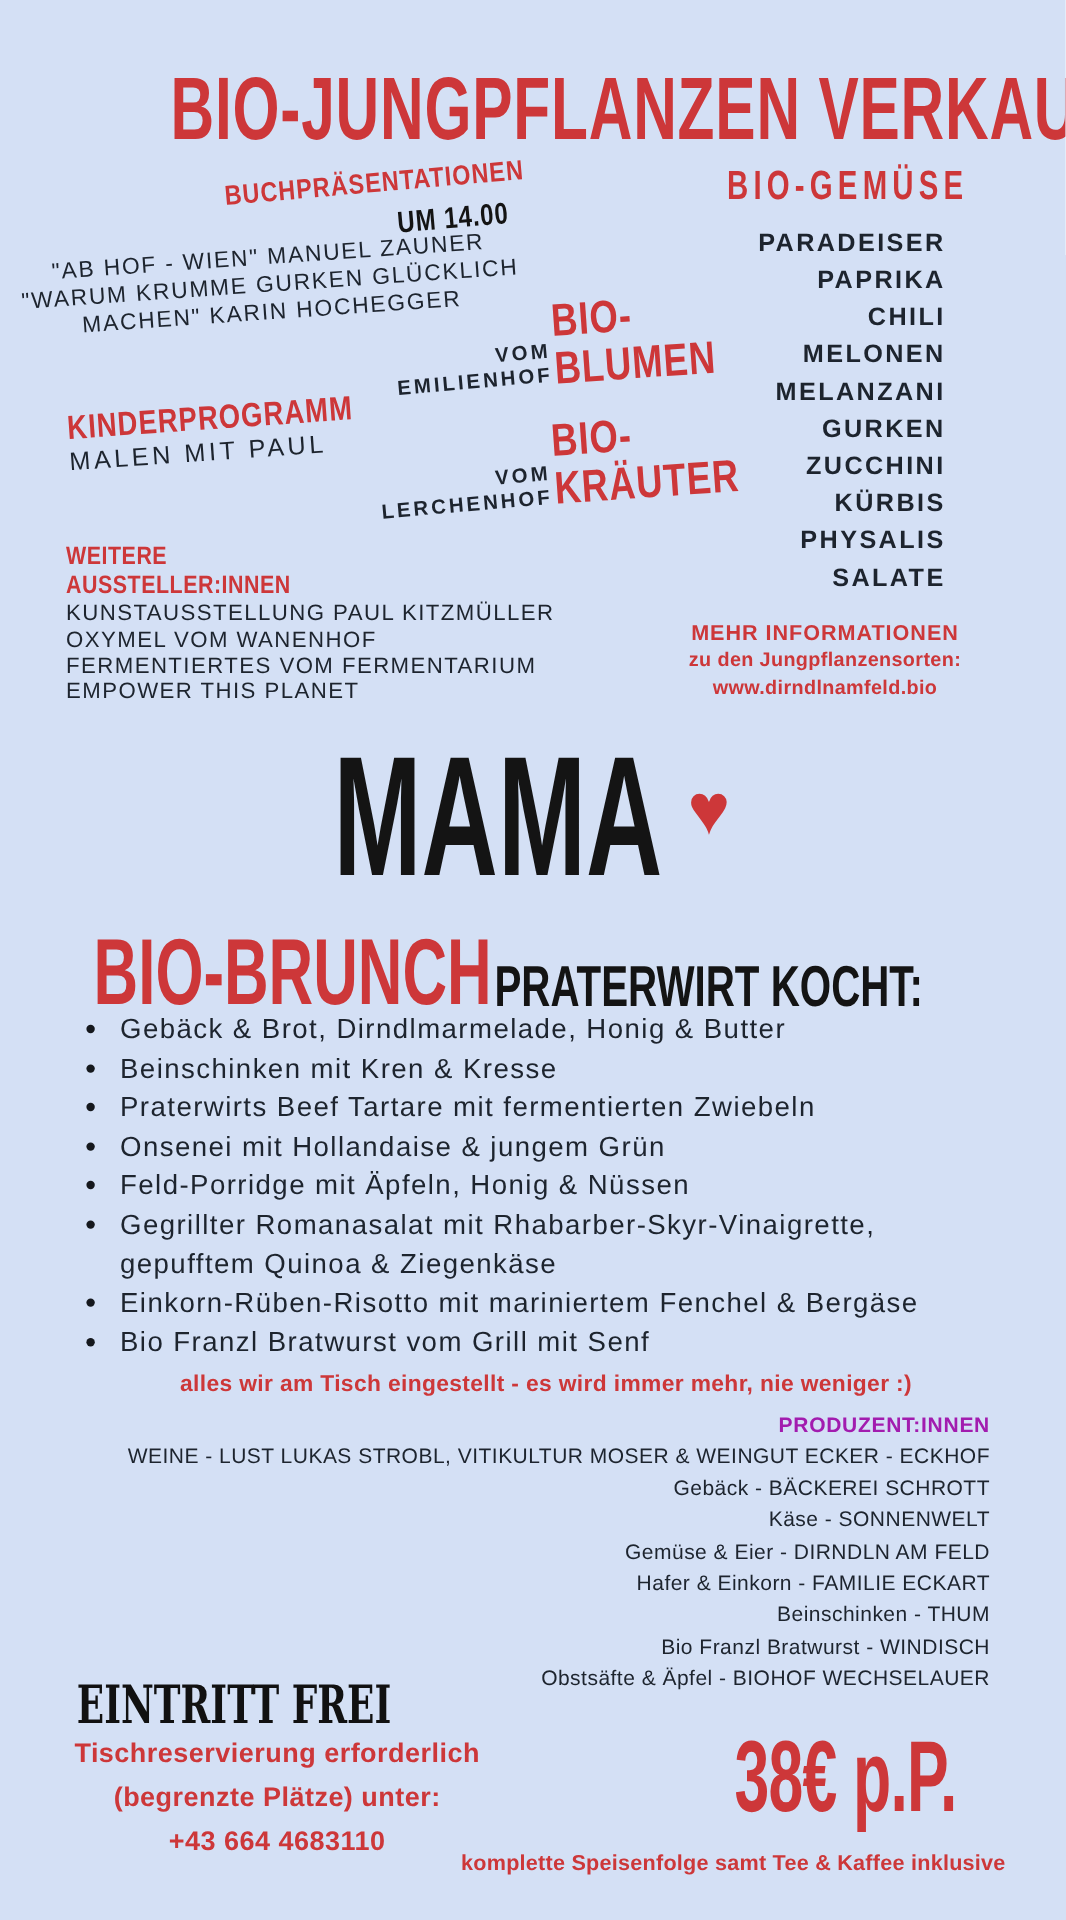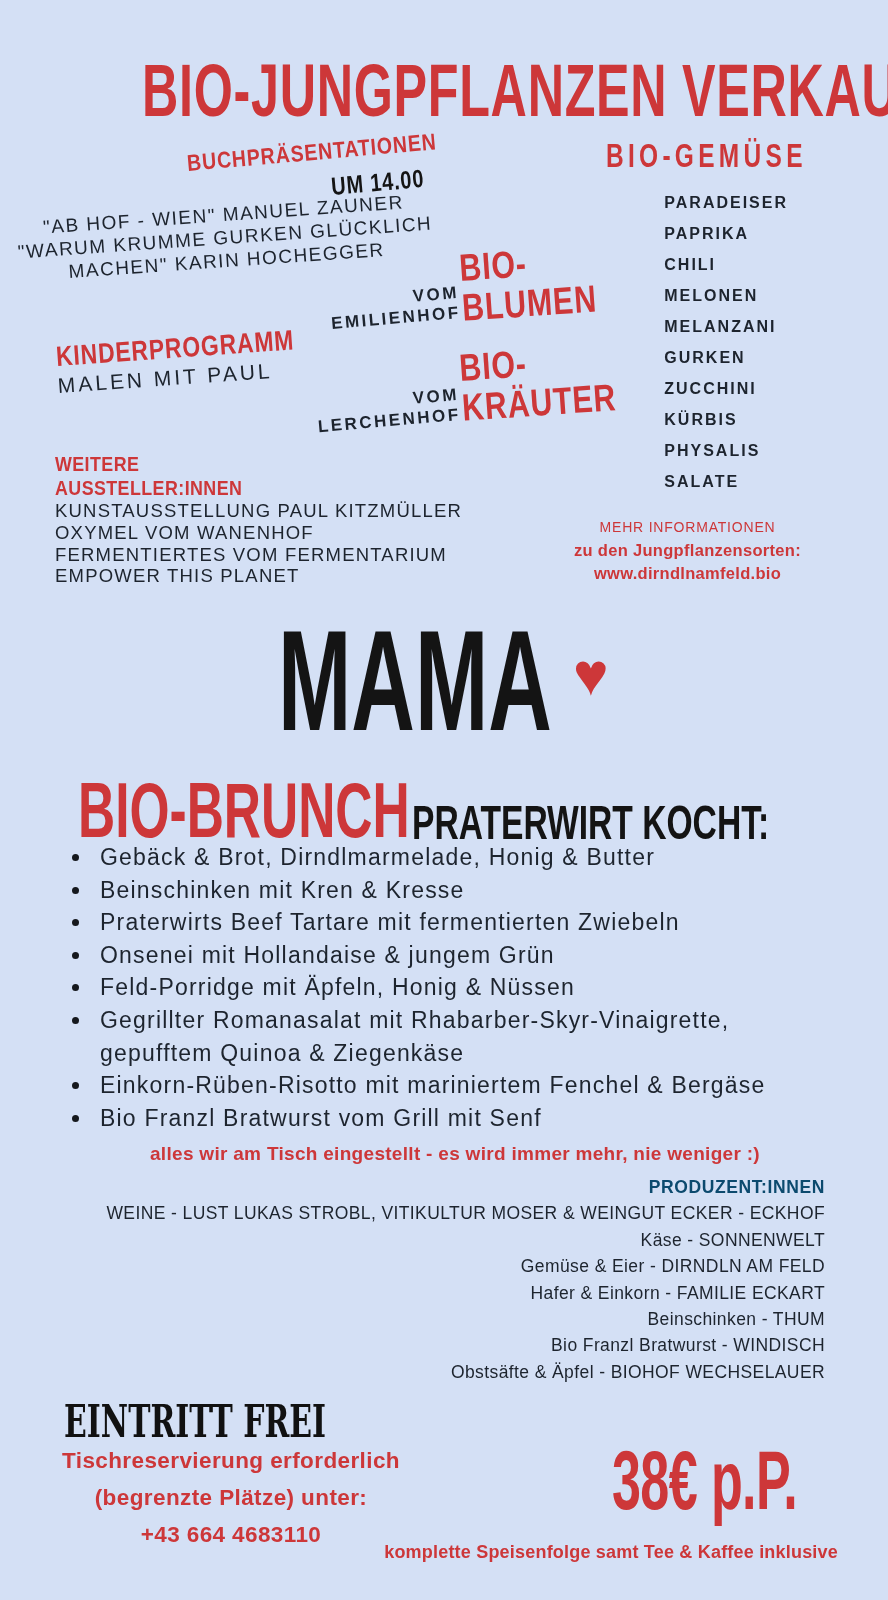--- a/index.html
+++ b/index.html
@@ -21,51 +21,51 @@
     left:0;top:48;width:888px;top:48px;text-align:center;
     font-size:74px;font-weight:700;letter-spacing:1px;
     transform:scaleX(0.68);transform-origin:center top;white-space:nowrap;
   }
   .buch-header{left:186px;top:150px;font-size:23px;letter-spacing:1px;transform:rotate(-5deg) scaleX(0.85);}
   .um-time{left:330px;top:172px;font-size:25px;letter-spacing:1px;transform:rotate(-5deg) scaleX(0.8);}
   .book-lines{left:15px;top:203px;width:420px;text-align:center;transform:rotate(-4deg);
     font-size:19px;letter-spacing:1.5px;line-height:23px;white-space:nowrap;}
   .gemuese-title{left:573px;top:136px;width:235px;text-align:center;font-size:34px;font-weight:700;
     letter-spacing:6px;transform:scaleX(0.72);transform-origin:center top;white-space:nowrap;}
-  .veg-list{right:100px;top:187px;text-align:left;font-size:16px;font-weight:700;
+  .veg-list{right:100px;top:187px;text-align:right;font-size:21px;font-weight:700;
     letter-spacing:2px;line-height:31px;}
   .vom-emilienhof{left:295px;top:290px;width:165px;text-align:right;transform:rotate(-5deg);
     font-size:17px;font-weight:700;letter-spacing:2.5px;line-height:20px;}
   .bio-blumen{left:458px;top:248px;font-size:38px;font-weight:700;letter-spacing:1px;
     line-height:40px;transform:rotate(-4deg) scaleX(0.8);transform-origin:left top;white-space:nowrap;}
   .kinderprogramm{left:55px;top:341px;font-size:28px;letter-spacing:1px;transform:rotate(-4deg) scaleX(0.82);}
   .malen{left:57px;top:374px;font-size:21px;letter-spacing:3px;transform:rotate(-4deg);
     transform-origin:left top;white-space:nowrap;}
   .vom-lerchenhof{left:295px;top:392px;width:165px;text-align:right;transform:rotate(-5deg);
     font-size:17px;font-weight:700;letter-spacing:2.5px;line-height:20px;}
   .bio-kraeuter{left:458px;top:348px;font-size:38px;font-weight:700;letter-spacing:1px;
     line-height:40px;transform:rotate(-4deg) scaleX(0.8);transform-origin:left top;white-space:nowrap;}
   .weitere{left:55px;top:452px;font-size:21px;letter-spacing:0.5px;line-height:23.5px;
     transform:scaleX(0.85);transform-origin:left top;font-weight:700;white-space:nowrap;}
   .exhibitors{left:55px;top:500px;font-size:18.5px;letter-spacing:1.2px;line-height:21.8px;white-space:nowrap;}
   .mehr-info{left:555px;top:516px;width:265px;text-align:center;line-height:23px;}
-  .mehr-info .l0{font-size:14px;font-weight:400;letter-spacing:0.8px;}
+  .mehr-info .l0{font-size:18px;font-weight:700;letter-spacing:0.8px;}
   .mehr-info .l1,.mehr-info .l2{font-size:16.5px;font-weight:600;letter-spacing:0.3px;}
   .mama{left:278px;top:610px;font-size:142px;font-weight:700;line-height:1;
     transform:scaleX(0.62);transform-origin:left top;white-space:nowrap;}
   .heart{left:573px;top:645px;font-size:60px;line-height:1;}
   .brunch-title{left:78px;top:765px;font-size:78px;transform:rotate(0deg) scaleX(0.66);}
   .brunch-sub{left:412px;top:795px;font-size:48px;transform:scaleX(0.7);}
   .menu{left:72px;top:841px;width:735px;}
   .menu-item{display:flex;font-size:23px;letter-spacing:1.2px;line-height:32.6px;}
   .menu-item .dot{width:7px;height:7px;border-radius:50%;background:#15181d;flex-shrink:0;
     margin-top:13px;margin-right:21px;}
   .note{left:110px;top:1143px;width:690px;text-align:center;font-size:19px;font-weight:700;letter-spacing:0.3px;}
   .producers{right:63px;top:1174px;text-align:right;font-size:17.5px;line-height:26.4px;letter-spacing:0.4px;}
-  .producers .ph{font-weight:700;color:#0c4a6e;letter-spacing:0.6px;}
+  .producers .ph{font-weight:700;color:#a21caf;letter-spacing:0.6px;}
   .eintritt{left:64px;top:1396px;font-family:"DejaVu Serif", serif;font-size:44px;font-weight:700;
     transform:scaleX(0.68);transform-origin:left top;white-space:nowrap;color:#111;}
   .reservation{left:62px;top:1442px;font-size:22.5px;font-weight:700;line-height:37px;letter-spacing:0.4px;text-align:center;}
   .price{left:612px;top:1438px;font-size:84px;font-weight:700;letter-spacing:-1px;
     transform:scaleX(0.62);transform-origin:left top;white-space:nowrap;line-height:1;}
   .price-note{right:50px;top:1542px;font-size:18px;font-weight:700;letter-spacing:0.2px;}
 </style>
 </head>
 <body>
 
@@ -173,20 +173,21 @@
       <span class="menu-text">Bio Franzl Bratwurst vom Grill mit Senf</span>
     </div>
     </div>
 
   <div class="abs note red">alles wir am Tisch eingestellt - es wird immer mehr, nie weniger :)</div>
 
   <div class="abs producers dark">
     <div class="ph">PRODUZENT:INNEN</div>
     <div>
         <div>WEINE - LUST LUKAS STROBL, VITIKULTUR MOSER &amp; WEINGUT ECKER - ECKHOF</div>
+        <div>Gebäck - BÄCKEREI SCHROTT</div>
         <div>Käse - SONNENWELT</div>
         <div>Gemüse &amp; Eier - DIRNDLN AM FELD</div>
         <div>Hafer &amp; Einkorn - FAMILIE ECKART</div>
         <div>Beinschinken - THUM</div>
         <div>Bio Franzl Bratwurst - WINDISCH</div>
         <div>Obstsäfte &amp; Äpfel - BIOHOF WECHSELAUER</div>
       </div>
   </div>
 
   <div class="abs eintritt">EINTRITT FREI</div>

